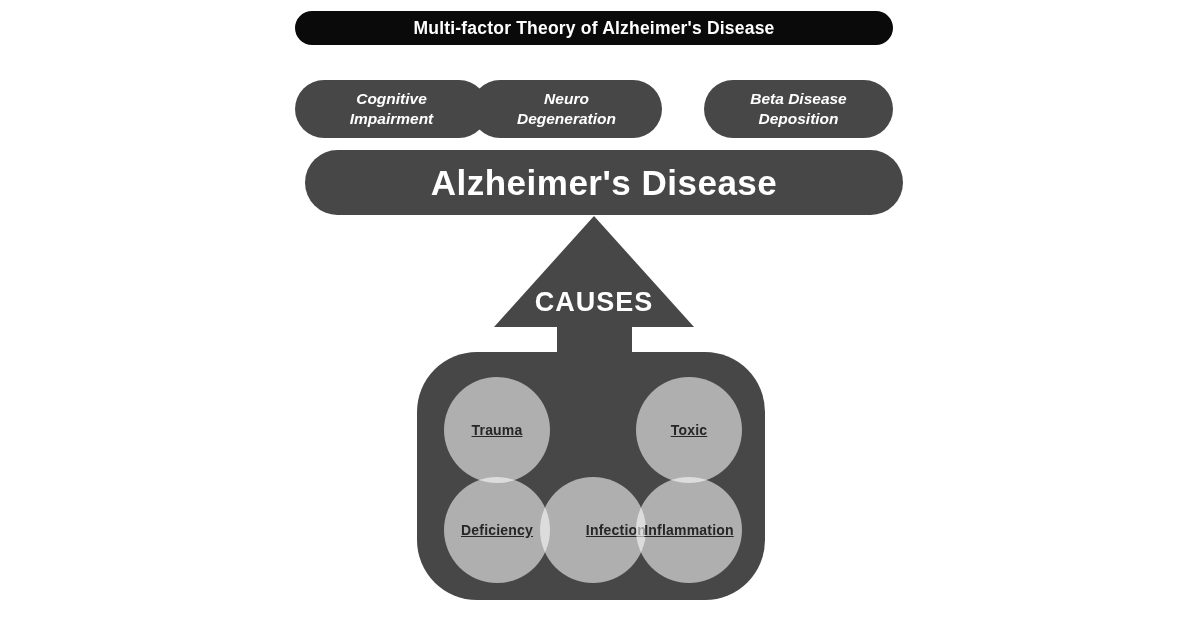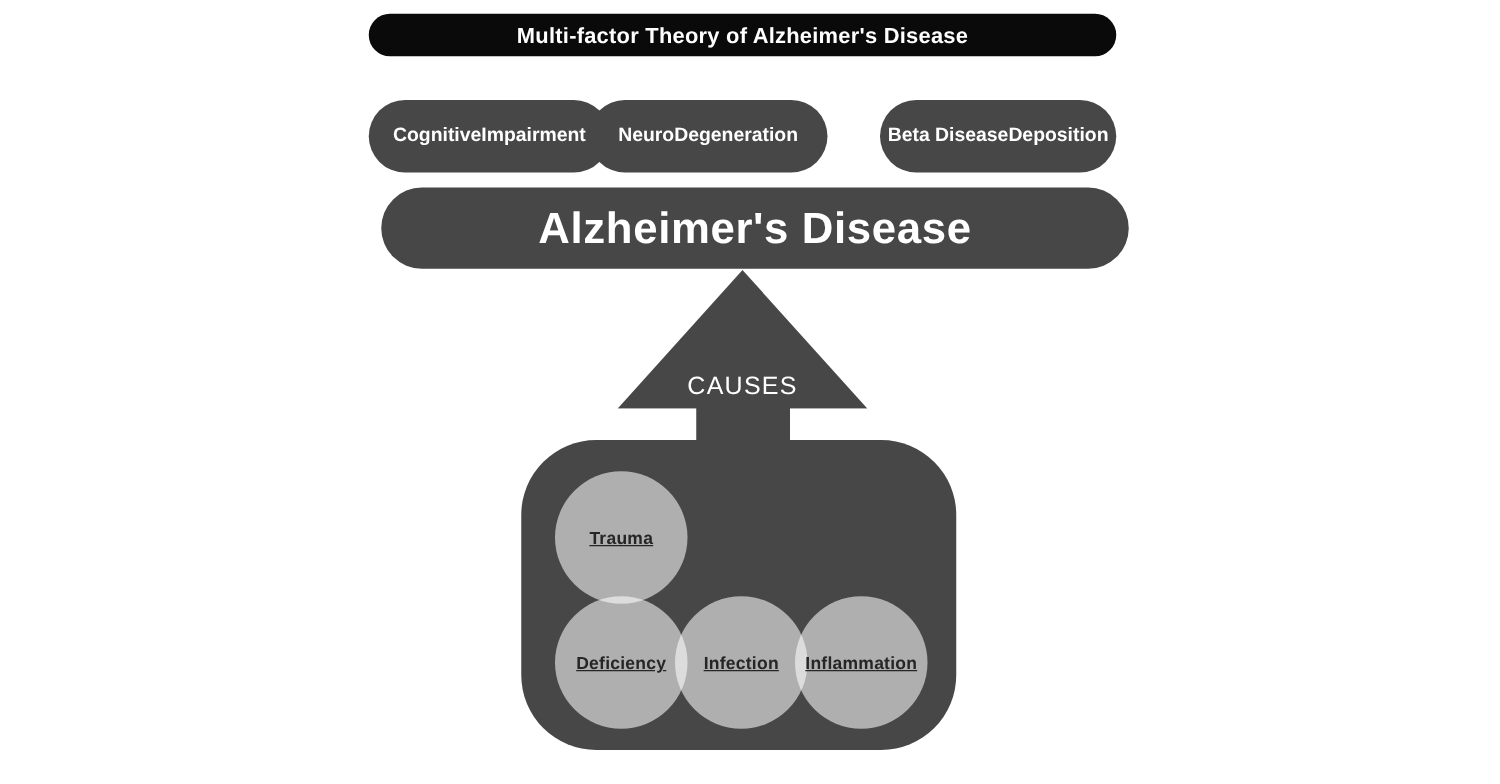--- a/index.html
+++ b/index.html
@@ -29,23 +29,23 @@
   }
   .title-pill span{
     color:var(--text-light,#fff);font-size:17.5px;font-weight:bold;letter-spacing:.2px;
   }
 
   
   .effect-pill{
     position:absolute;top:80px;height:58px;
     background:var(--panel-bg,#474747);
     border-radius:29px;
-    display:flex;flex-direction:row;align-items:center;justify-content:center;
+    display:flex;flex-direction:column;align-items:center;justify-content:center;
     color:var(--text-light,#fff);
-    font-weight:bold;font-size:15.5px;line-height:1.3;text-align:center;
+    font-weight:bold;font-size:15.5px;line-height:1.3;text-align:center;font-style:italic;
   }
   .effect-pill.p0{left:295px;width:193px;}
   .effect-pill.p1{left:471px;width:191px;}
   .effect-pill.p2{left:704px;width:189px;}
 
   
   .disease-bar{
     position:absolute;left:305px;top:150px;width:598px;height:65px;
     background:var(--panel-bg,#474747);
     border-radius:33px;
@@ -59,23 +59,23 @@
   .arrow-head{
     position:absolute;left:494px;top:216px;width:200px;height:111px;
     background:var(--panel-bg,#474747);
     clip-path:polygon(50% 0, 0 100%, 100% 100%);
   }
   .arrow-shaft{
     position:absolute;left:557px;top:320px;width:75px;height:50px;
     background:var(--panel-bg,#474747);
   }
   .arrow-label{
-    position:absolute;left:494px;top:298px;width:200px;
+    position:absolute;left:494px;top:287px;width:200px;
     text-align:center;
-    color:var(--text-light,#fff);font-size:20px;font-weight:normal;letter-spacing:1px;
+    color:var(--text-light,#fff);font-size:27px;font-weight:bold;letter-spacing:1px;
   }
 
   
   .causes-box{
     position:absolute;left:417px;top:352px;width:348px;height:248px;
     background:var(--panel-bg,#474747);
     border-radius:60px;
   }
   .cause-circle{
     position:absolute;width:106px;height:106px;border-radius:50%;
@@ -83,21 +83,21 @@
     display:flex;align-items:center;justify-content:center;
     text-align:center;
   }
   .cause-circle span{
     color:var(--text-dark,#262626);font-size:14px;font-weight:bold;letter-spacing:.2px;text-decoration:underline;
   }
   .cause-circle.c0{left:27px;top:25px;}
   .cause-circle.c1{left:123px;top:25px;}
   .cause-circle.c2{left:219px;top:25px;}
   .cause-circle.c3{left:27px;top:125px;}
-  .cause-circle.c4{left:123px;top:125px;}
+  .cause-circle.c4{left:123px;top:125px;justify-content:flex-end;}
   .cause-circle.c5{left:219px;top:125px;}
 </style>
 </head>
 <body>
 
 <div class="canvas">
 
   <div class="title-pill">
     <span>Multi-factor Theory of Alzheimer's Disease</span>
   </div>
@@ -120,20 +120,23 @@
   </div>
 
   <div class="arrow-shaft"></div>
   <div class="arrow-head"></div>
   <div class="arrow-label">CAUSES</div>
 
   <div class="causes-box">
     <div class="cause-circle c0">
       <span>Trauma</span>
     </div>
+    <div class="cause-circle c2">
+      <span>Toxic</span>
+    </div>
     <div class="cause-circle c3">
       <span>Deficiency</span>
     </div>
     <div class="cause-circle c4">
       <span>Infection</span>
     </div>
     <div class="cause-circle c5">
       <span>Inflammation</span>
     </div>
   </div>

